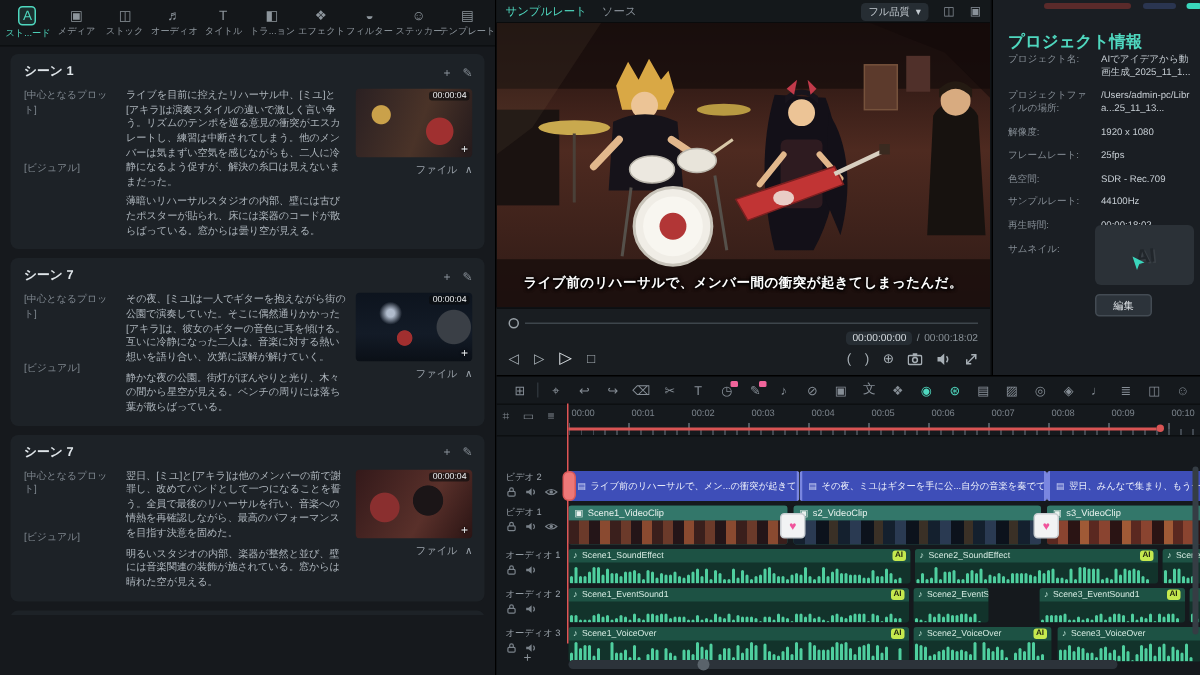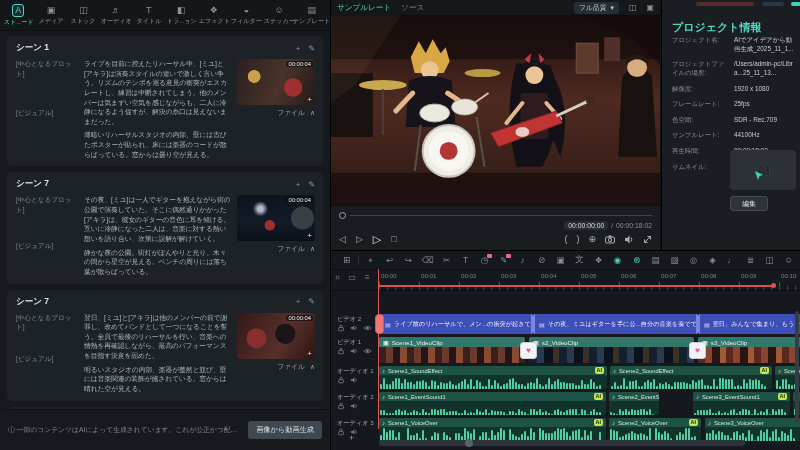--- a/index.html
+++ b/index.html
@@ -258,24 +258,20 @@
         </div>
       </div>
     </div>
 
     <div class="scene-card">
       
       
     </div>
   </div>
 
-  <div id="left-footer">
-    <span id="ai-notice">ⓘ 一部のコンテンツはAIによって生成されています。これが公正かつ配慮のある方法で使用されてい...</span>
-    <span id="generate-btn">画像から動画生成</span>
-  </div>
 </div>
 
 <div id="center-panel">
   <div id="preview-header">
     <span class="ph-tab active">サンプルレート</span>
     <span class="ph-tab">ソース</span>
     <span id="quality-select">
       <span>フル品質</span>
       <span>▾</span>
     </span>
@@ -331,20 +327,21 @@
       <polygon points="214,44 208,38 210,48" fill="#c23a4a"></polygon>
       <rect x="190" y="78" width="28" height="46" rx="4" fill="#2e1b20"></rect>
       <line x1="192" y1="88" x2="176" y2="108" stroke="#e2b88c" stroke-width="4" stroke-linecap="round"></line>
       <line x1="216" y1="88" x2="230" y2="104" stroke="#e2b88c" stroke-width="4" stroke-linecap="round"></line>
       <polygon points="160,118 226,96 232,108 168,132" fill="#c13434" stroke="#7c2020"></polygon>
       <ellipse cx="192" cy="117" rx="7" ry="5" fill="#f0e8e0" opacity="0.85"></ellipse>
       <line x1="226" y1="101" x2="258" y2="86" stroke="#d8cfc0" stroke-width="3"></line>
       <rect x="256" y="81" width="7" height="7" fill="#3a2a20"></rect>
       <polygon points="250,0 330,0 330,50 300,20" fill="#120a09" opacity="0.55"></polygon>
     </svg>
+    <div id="preview-subtitle">ライブ前のリハーサルで、メンバー間の衝突が起きてしまったんだ。</div>
   </div>
 
   <div id="preview-controls">
     <div id="seek-row">
       <span id="seek-knob"></span>
       <span id="seek-line"></span>
     </div>
     <div id="time-row">
       <span id="cur-time">00:00:00:00</span>
       <span id="time-sep">/</span>

